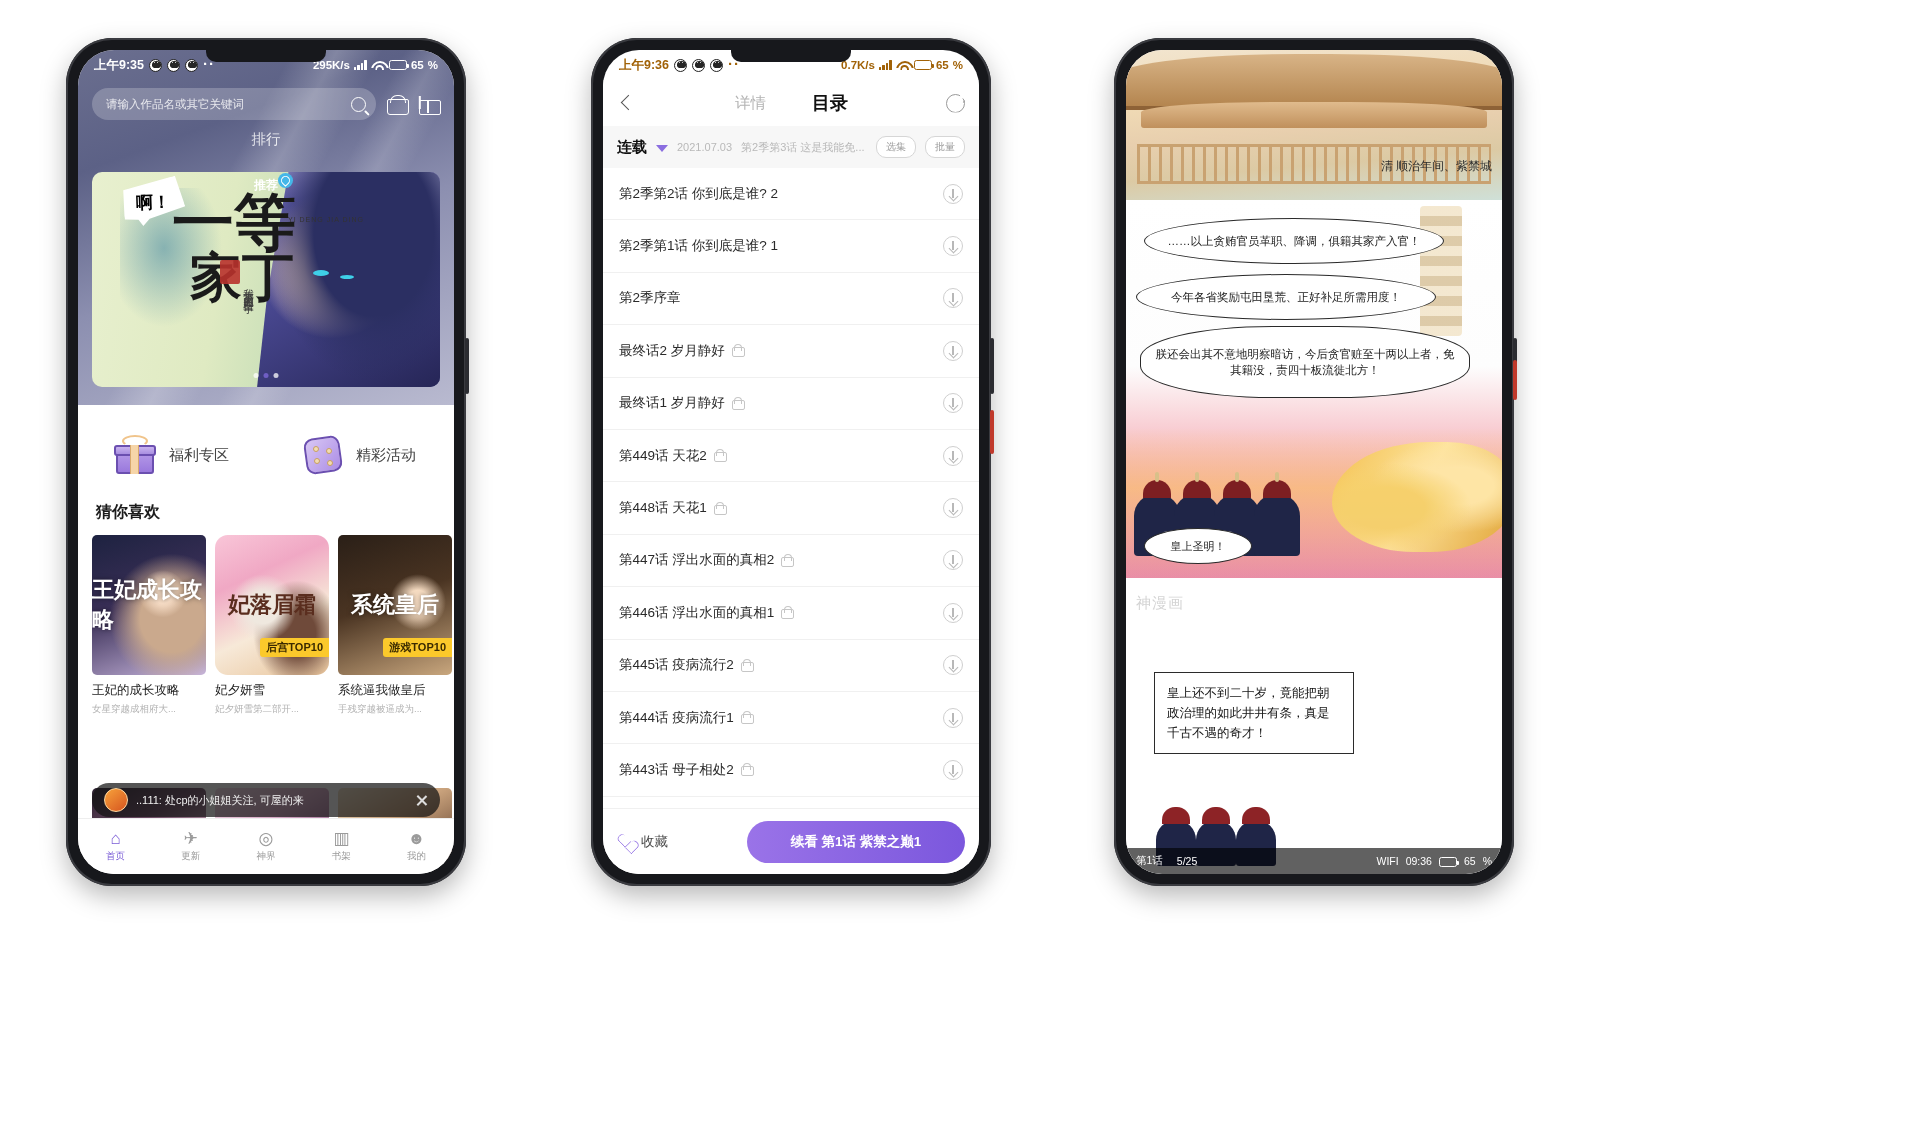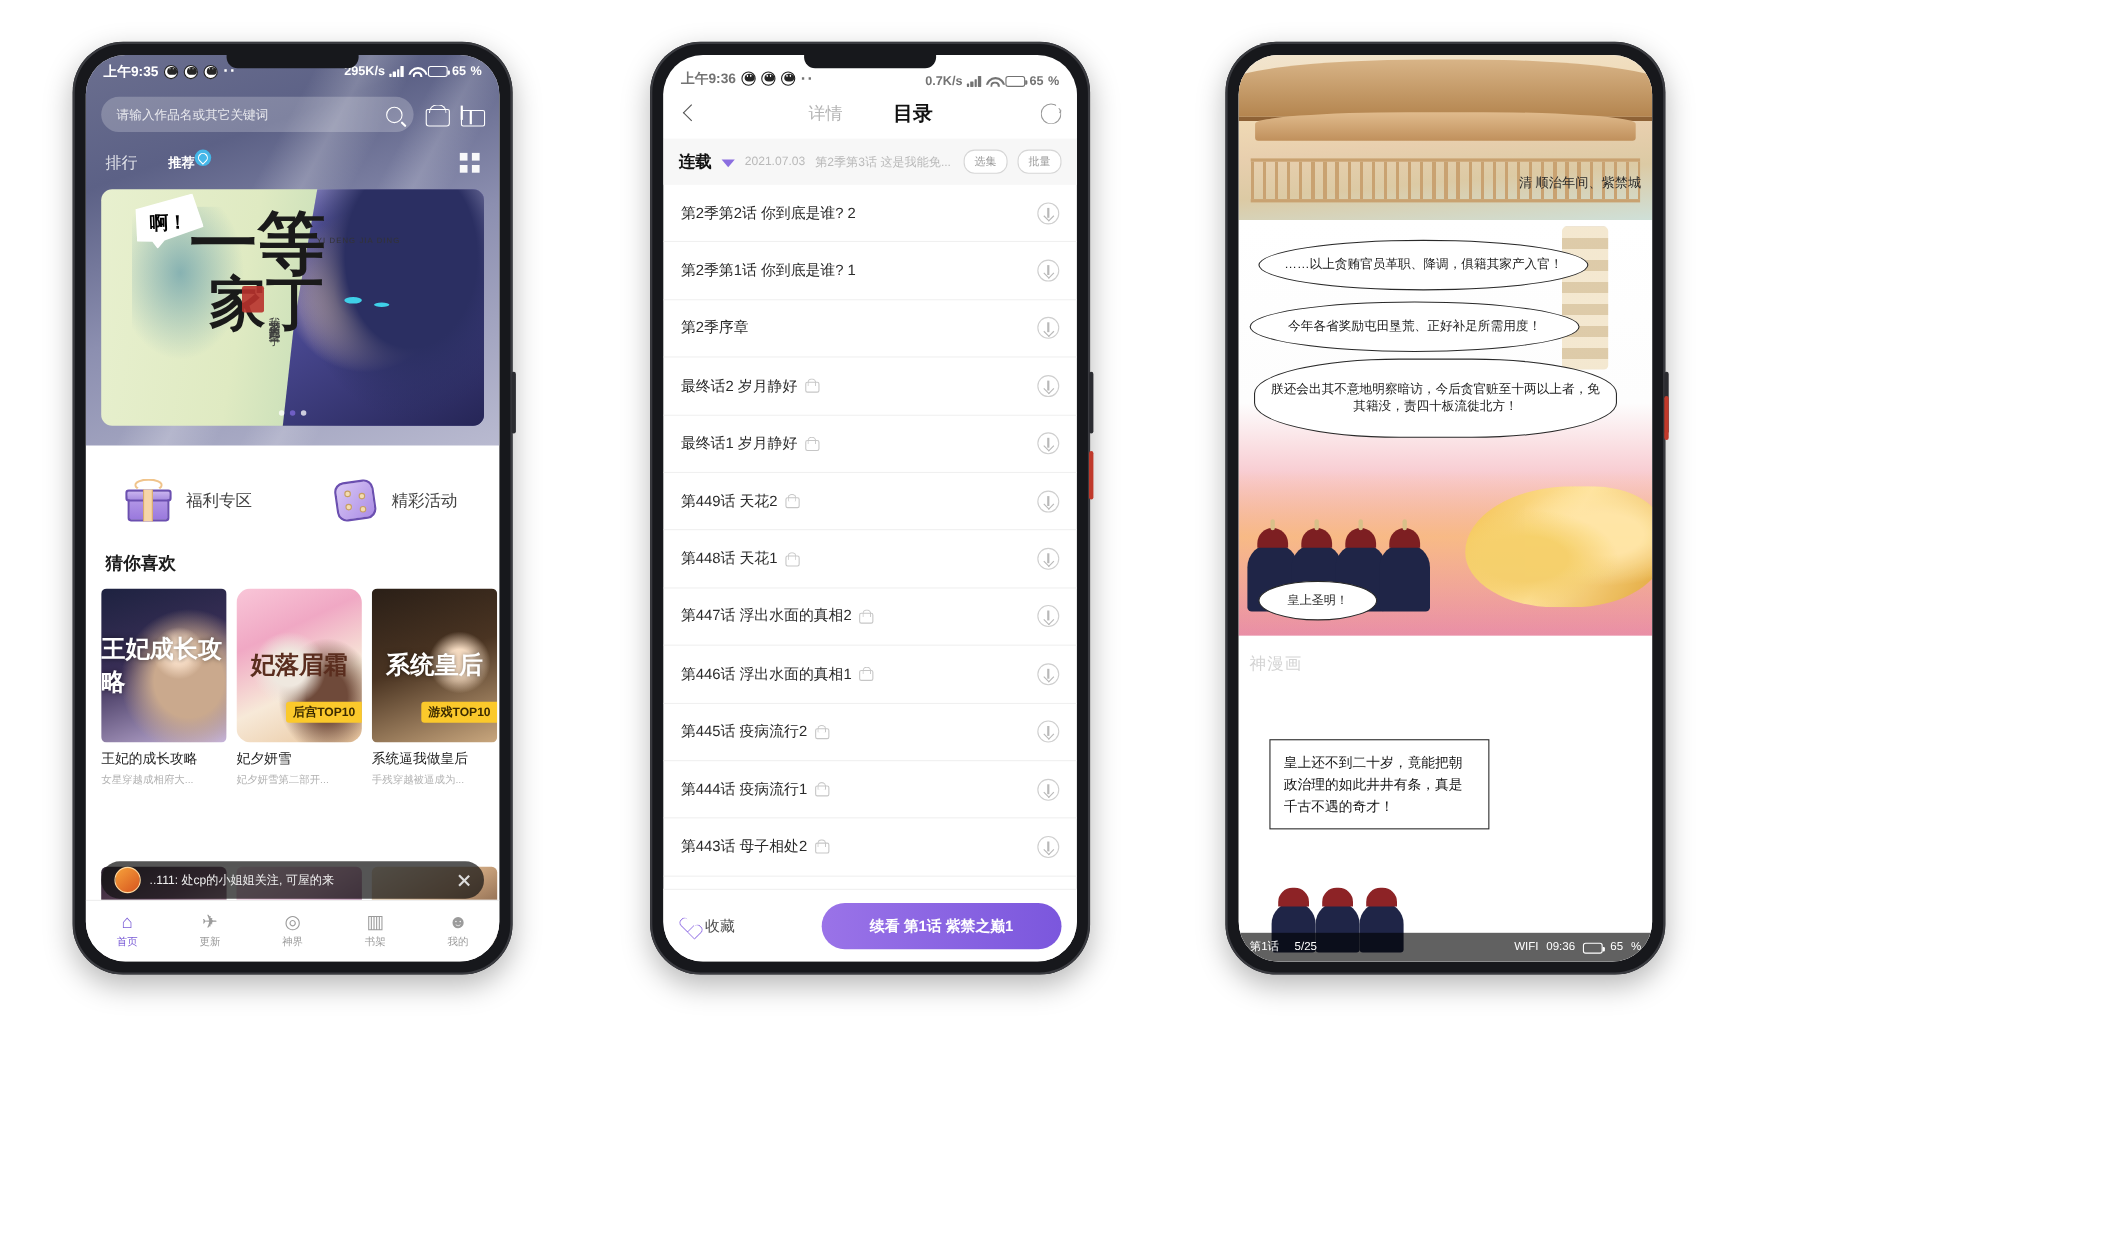--- a/index.html
+++ b/index.html
@@ -59,21 +59,21 @@
   .searchbox span{ font-size:11.5px; color:rgba(255,255,255,.82);}
   .mag { margin-left:auto; width:15px;height:15px;border:1.7px solid #fff;border-radius:50%;position:relative;}
   .mag::after{content:"";position:absolute;right:-5px;bottom:-3px;width:6px;height:1.7px;background:#fff;transform:rotate(45deg);border-radius:1px;}
   .ic-shop, .ic-gift { width:22px;height:22px;position:relative;}
   .ic-shop::before{content:"";position:absolute;left:1px;top:6px;width:20px;height:14px;border:1.8px solid #fff;border-radius:2px 2px 3px 3px;}
   .ic-shop::after{content:"";position:absolute;left:4px;top:2px;width:14px;height:7px;border:1.8px solid #fff;border-bottom:none;border-radius:7px 7px 0 0;}
   .ic-gift::before{content:"";position:absolute;left:1px;top:7px;width:20px;height:13px;border:1.8px solid #fff;border-radius:2px;}
   .ic-gift::after{content:"";position:absolute;left:9.2px;top:7px;width:1.8px;height:13px;background:#fff;
      box-shadow:-8.2px -4px 0 0 #fff, 0 0 0 0 #fff; }
   .tabrow { position:absolute; left:0; right:0; top:80px; height:36px; display:flex;
-      align-items:center; padding:0 18px; gap:28px; z-index:20;}
+      align-items:center; padding:0 18px; gap:28px; z-index:20;flex-direction:column;}
   .tab { font-size:14.5px; color:rgba(255,255,255,.82); position:relative;}
   .tab.active { font-size:12px; font-weight:bold; color:#fff;}
   .tab .badge { position:absolute; right:-15px; top:-4px; width:15px;height:15px;border-radius:50%;
      background:#45b7e8; display:flex;align-items:center;justify-content:center;}
   .tab .badge::after{content:"";width:7px;height:7px;border:1.6px solid #fff;border-radius:50% 50% 50% 0;transform:rotate(-45deg);}
   .grid-ic { margin-left:auto; width:18px;height:18px;
      background:
        linear-gradient(#fff,#fff) 0 0/7px 7px no-repeat,
        linear-gradient(#fff,#fff) 11px 0/7px 7px no-repeat,
        linear-gradient(#fff,#fff) 0 11px/7px 7px no-repeat,
@@ -166,21 +166,21 @@
      border-top:1px solid #eee; display:flex; z-index:26;}
   .tb { flex:1; display:flex; flex-direction:column; align-items:center; justify-content:center; gap:3px;}
   .tb .lbl{ font-size:9.5px; color:#9b9b9b;}
   .tb.act .lbl{ color:#7a5cd6;}
   .tb .gl{font-size:17px;line-height:17px;color:#9b9b9b;}
   .tb.act .gl{color:#7a5cd6;}
 
   
   #p2 { left:591px; top:38px; width:400px; height:848px; }
   #p2 .screen { background:#fff; }
-  .p2-statusbar { color:#737373;align-items:flex-end; }
+  .p2-statusbar { color:#a16207; }
   .p2-nav { position:absolute; left:0; right:0; top:30px; height:46px; background:#fff;
      display:flex; align-items:center; padding:0 14px; }
   .p2-back { width:20px;height:20px;position:relative;}
   .p2-back::before{content:"";position:absolute;left:6px;top:4px;width:10px;height:10px;border-left:1.8px solid #555;
      border-bottom:1.8px solid #555;transform:rotate(45deg);}
   .p2-navtitles{ flex:1; display:flex; align-items:center; justify-content:center; gap:46px;}
   .p2-t { font-size:15.5px; color:#b4b4b4;}
   .p2-t.sel { font-size:18px; font-weight:bold; color:#111;}
   .p2-share { width:19px;height:19px;border:1.8px solid #999;border-radius:50%;
      clip-path:polygon(0 0,74% 0,74% 26%,100% 26%,100% 100%,0 100%); position:relative;}

